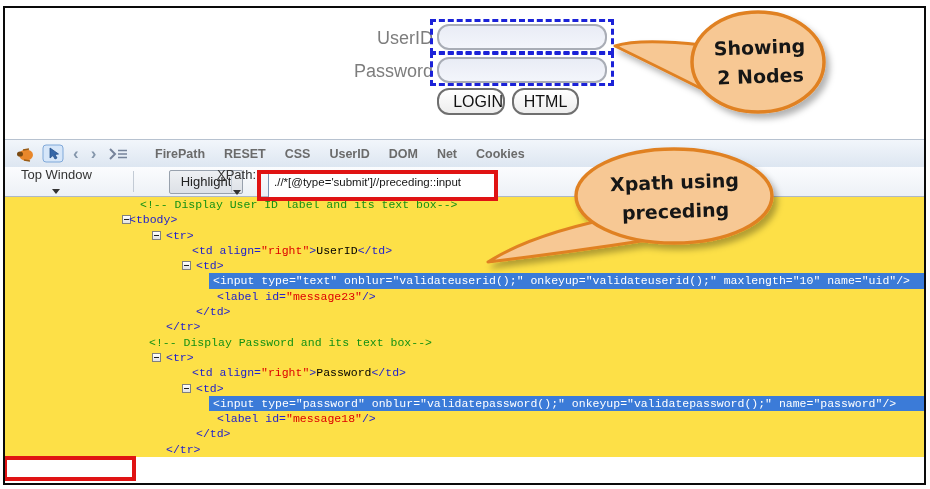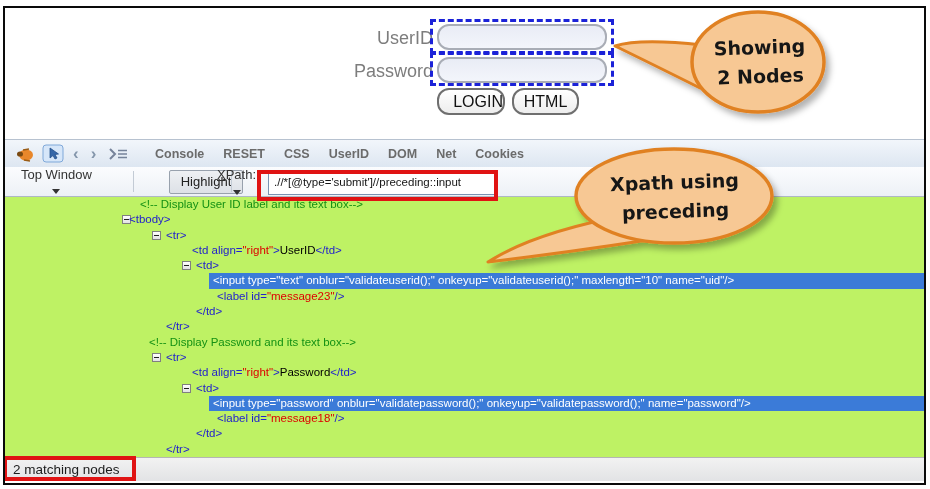--- a/index.html
+++ b/index.html
@@ -47,31 +47,31 @@
              background:linear-gradient(#fbfcfe,#edf1f6); border-bottom:1px solid #aeb8c4; }
   .r2-sep { position:absolute; top:4px; width:1px; height:21px; background:#c3cbd5; }
   #top-window { position:absolute; left:16px; top:0; height:29px; display:flex; align-items:center;
                 gap:7px; font-size:13px; color:#333;flex-direction:column; }
   #highlight-btn { position:absolute; left:139px; top:3px; width:74px; height:24px;
                    border:1px solid #98a1ad; border-radius:2px; background:linear-gradient(#eef0f3,#dde1e7);
                    font-size:13px; color:#222; text-align:center; line-height:22px;margin-left:25px; }
   #xpath-dd { position:absolute; left:212px; top:0; height:29px; display:flex; align-items:center;
               gap:8px; font-size:13px; color:#333; }
   #xpath-dd .uline { text-decoration:underline; }
-  #xpath-input { position:absolute; left:263px; top:4px; width:230px; height:24px;
+  #xpath-input { position:absolute; left:263px; top:4px; width:230px; height:30px;
                  border:1px solid #7a92b2; background:#fff; font-size:11.5px; color:#151515;
                  line-height:20px; padding-left:5px; white-space:nowrap; overflow:hidden;
                  font-family:"Liberation Sans",sans-serif; }
 
   
   .red-box { position:absolute; border:4px solid #e01313; background:transparent; z-index:7; }
 
   
-  #dom-tree { position:absolute; left:5px; right:5px; top:197px; height:260px; background:#bef264;
-              font-family:Liberation Sans, sans-serif; font-size:11.5px; overflow:hidden; }
+  #dom-tree { position:absolute; left:5px; right:5px; top:197px; height:260px; background:#fde047;
+              font-family:Liberation Mono, monospace; font-size:11.5px; overflow:hidden; }
   .tree-line { position:relative; height:15.3px; line-height:15.3px; white-space:nowrap; }
   .twisty { position:absolute; top:3px; width:9px; height:9px; border:1px solid #808080;
             background:linear-gradient(#ffffff,#e2e2e2); }
   .twisty::after { content:""; position:absolute; left:1px; right:1px; top:3px; height:1px; background:#222; }
   .tl-text { position:absolute; top:0; }
   .tl-text.hl { right:0; background:#3b7bd8; color:#fff; padding-left:4px; }
   .c-tag { color:#2222cc; } .c-val { color:#dd0000; } .c-txt { color:#000; }
   .c-com { color:#149114; } .hl span { color:#fff; }
 
   
@@ -132,21 +132,21 @@
         <path d="M 8 4 L 8 14 L 11 11.5 L 13 15 L 15 14 L 13 10.5 L 16.5 10 Z" fill="#3466a8" stroke="#24508c" stroke-width="0.8"></path>
       </svg>
       <span class="fb-chev">‹</span>
       <span class="fb-chev">›</span>
       <svg width="22" height="14" style="margin:0 5px;">
         <path d="M 3 2 L 8 7 L 3 12" stroke="#76839a" stroke-width="2" fill="none"></path>
         <path d="M 11 3.5 H 20 M 11 7 H 20 M 11 10.5 H 20" stroke="#76839a" stroke-width="1.6"></path>
       </svg>
     </div>
     <div id="tabs">
-        <span class="fb-tab">Console</span>
+        <span class="fb-tab">FirePath</span>
         <span class="fb-tab">RESET</span>
         <span class="fb-tab">CSS</span>
         <span class="fb-tab">UserID</span>
         <span class="fb-tab">DOM</span>
         <span class="fb-tab">Net</span>
         <span class="fb-tab">Cookies</span>
       </div>
   </div>
 
   <div id="fb-row2">
@@ -218,17 +218,14 @@
         <span class="tl-text" style="left: 212px;"><span class="c-tag">&lt;label id=</span><span class="c-val">"message18"</span><span class="c-tag">/&gt;</span></span>
       </div>
       <div class="tree-line">
         <span class="tl-text" style="left: 191px;"><span class="c-tag">&lt;/td&gt;</span></span>
       </div>
       <div class="tree-line">
         <span class="tl-text" style="left: 161px;"><span class="c-tag">&lt;/tr&gt;</span></span>
       </div>
     </div>
 
-  <div id="status-bar">
-    <span>2 matching nodes</span>
-  </div>
   <div class="red-box" style="left:3px; top:456px; width:133px; height:25px;"></div>
 </div>
 
 </body></html>

